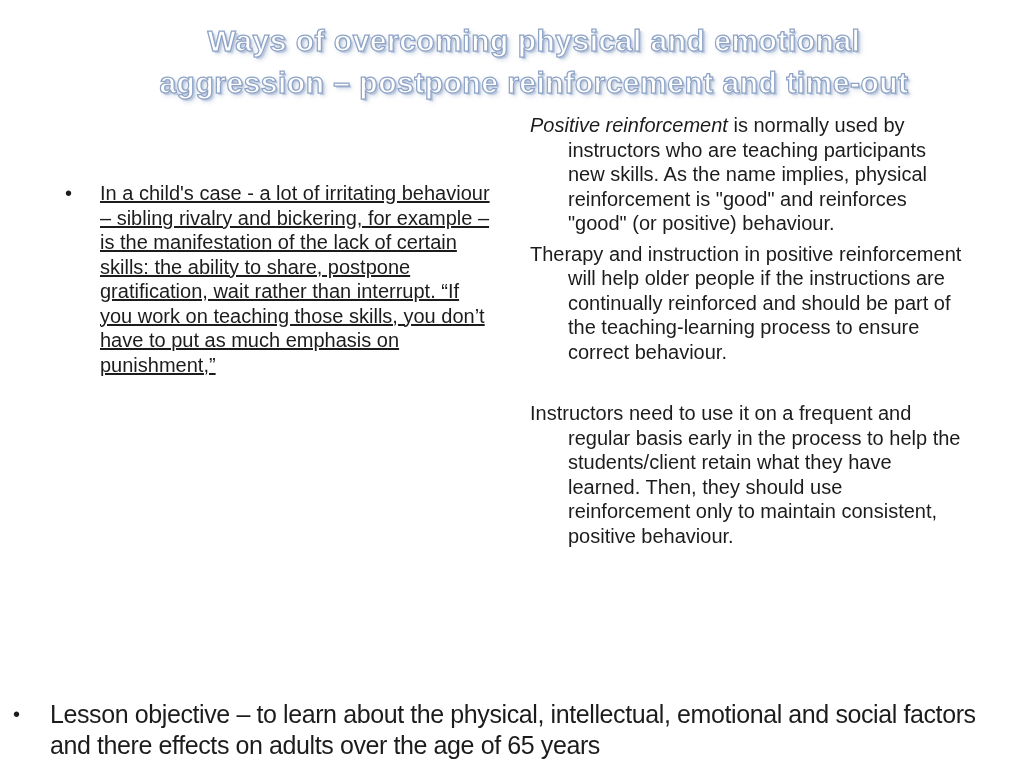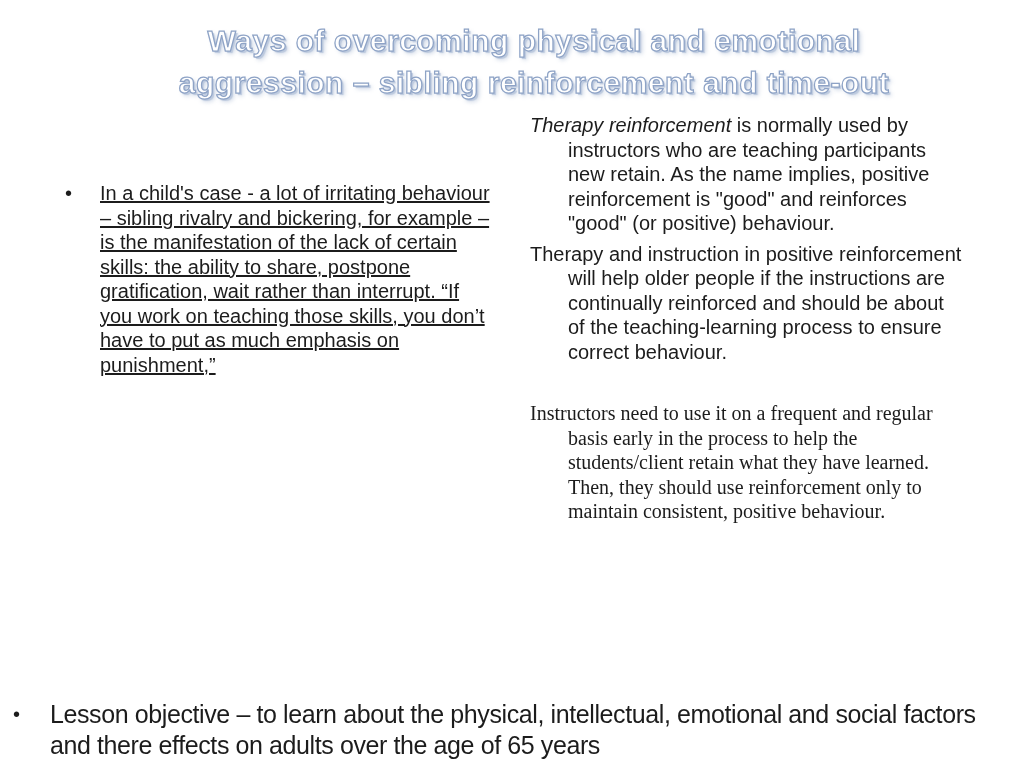--- a/index.html
+++ b/index.html
@@ -61,21 +61,21 @@
   .right-col {
     left: 530px;
     top: 113px;
     width: 434px;
   }
   .right-col p {
     padding-left: 38px;
     text-indent: -38px;
     margin-bottom: 6px;
   }
-  .right-col p.gap-before { margin-top: 37px; font-family: Liberation Serif, serif; }
+  .right-col p.gap-before { margin-top: 37px; }
   .lead-italic { font-style: italic; }
 
   
   .footer {
     left: 13px;
     top: 699px;
     width: 992px;
   }
   .footer .bullet { left: 0; font-size: 20px; line-height: 31px; }
   .footer p {
@@ -85,31 +85,31 @@
     letter-spacing: -0.4px;
   }
 </style>
 </head>
 <body>
 
 <div class="slide">
 
   <div class="title">
     <div>Ways of overcoming physical and emotional</div>
-    <div>aggression – sibling reinforcement and time-out</div>
+    <div>aggression – postpone reinforcement and time-out</div>
   </div>
 
   <div class="textbox left-col">
     <span class="bullet">•</span>
     <p>In a child's case - a lot of irritating behaviour – sibling rivalry and bickering, for example – is the manifestation of the lack of certain skills: the ability to share, postpone gratification, wait rather than interrupt. “If you work on teaching those skills, you don’t have to put as much emphasis on punishment,”</p>
   </div>
 
   <div class="textbox right-col">
-    <p><span class="lead-italic">Therapy reinforcement</span><span> is normally used by instructors who are teaching participants new retain. As the name implies, positive reinforcement is "good" and reinforces "good" (or positive) behaviour.</span></p>
-    <p>Therapy and instruction in positive reinforcement  will help older people if the instructions are continually reinforced and  should be about of the teaching-learning process to ensure correct behaviour.</p>
+    <p><span class="lead-italic">Positive reinforcement</span><span> is normally used by instructors who are teaching participants new skills. As the name implies, physical reinforcement is "good" and reinforces "good" (or positive) behaviour.</span></p>
+    <p>Therapy and instruction in positive reinforcement  will help older people if the instructions are continually reinforced and  should be part of the teaching-learning process to ensure correct behaviour.</p>
     <p class="gap-before">Instructors need to use it on a frequent and regular basis early in the process to help the students/client retain what they have learned. Then, they should use reinforcement only to maintain consistent, positive behaviour.</p>
   </div>
 
   <div class="textbox footer">
     <span class="bullet">•</span>
     <p>Lesson objective – to learn about the physical, intellectual, emotional and social factors and there effects on adults over the age of 65 years</p>
   </div>
 
 </div>
 

